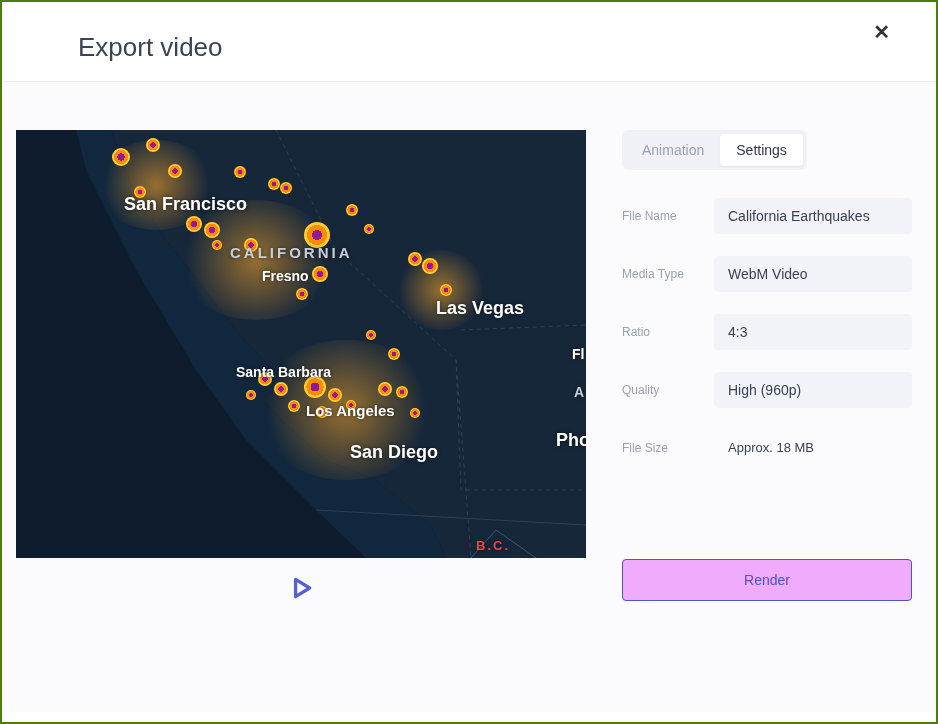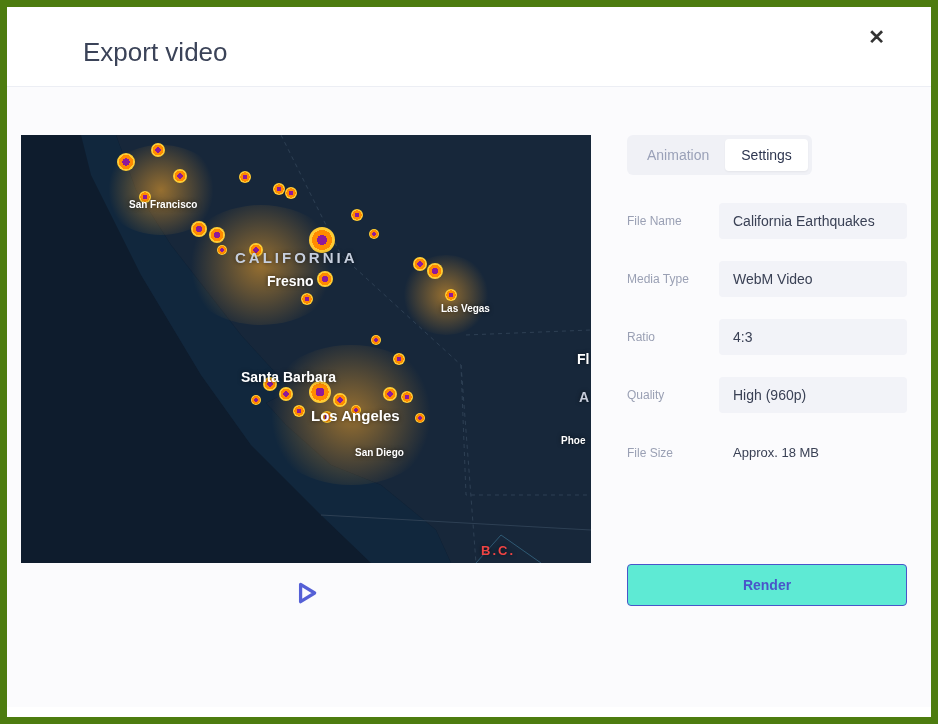--- a/index.html
+++ b/index.html
@@ -5,21 +5,21 @@
   * { box-sizing: border-box; }
   html, body {
     margin: 0; padding: 0;
     width: 938px; height: 724px;
     font-family: -apple-system, BlinkMacSystemFont, "Segoe UI", Helvetica, Arial, sans-serif;
     background: #fff;
     color: #1f2333;
   }
   .frame {
     width: 938px; height: 724px;
-    border: 7px solid #4d7c0f;
+    border: 2px solid #4d7c0f;
     position: relative;
     background: #fff;
   }
   .header {
     padding: 30px 46px 18px 76px;
     border-bottom: 1px solid #eceef4;
     display: flex;
     justify-content: space-between;
     align-items: flex-start;
     background: #fff;
@@ -53,21 +53,21 @@
   .map {
     width: 570px; height: 428px;
     background: #0e1c2d;
     position: relative;
     overflow: hidden;
   }
   .label {
     position: absolute;
     color: #fff;
     font-weight: 600;
-    font-size: 10px;
+    font-size: 18px;
     white-space: nowrap;
     text-shadow: 0 0 4px rgba(0,0,0,.6);
   }
   .label.state { letter-spacing: 3px; color: #c6cedd; font-size: 15px; font-weight: 600; }
   .label.small { font-size: 14px; }
   .label.country { letter-spacing: 2px; color:#ef4444; font-size:13px;margin-left:36px;}
   .heat {
     position: absolute;
     border-radius: 50%;
     background: radial-gradient(circle,
@@ -138,25 +138,25 @@
   .row .plain {
     flex:1;
     font-size: 13px;
     color: #3a4155;
     padding: 10px 14px 10px 14px;
   }
   .render-btn {
     margin-top: 72px;
     width: 100%;
     border: 1px solid #4a55c9;
-    background: #5eead4;
+    background: #f0abfc;
     color: #4a55c9;
     padding: 12px 0;
     font-size: 14px;
-    font-weight: 700;
+    font-weight: 400;
     border-radius: 4px;
     cursor: pointer;
   }
 </style>
 </head>
 <body>
 
 <div class="frame">
 
   <div class="header">

